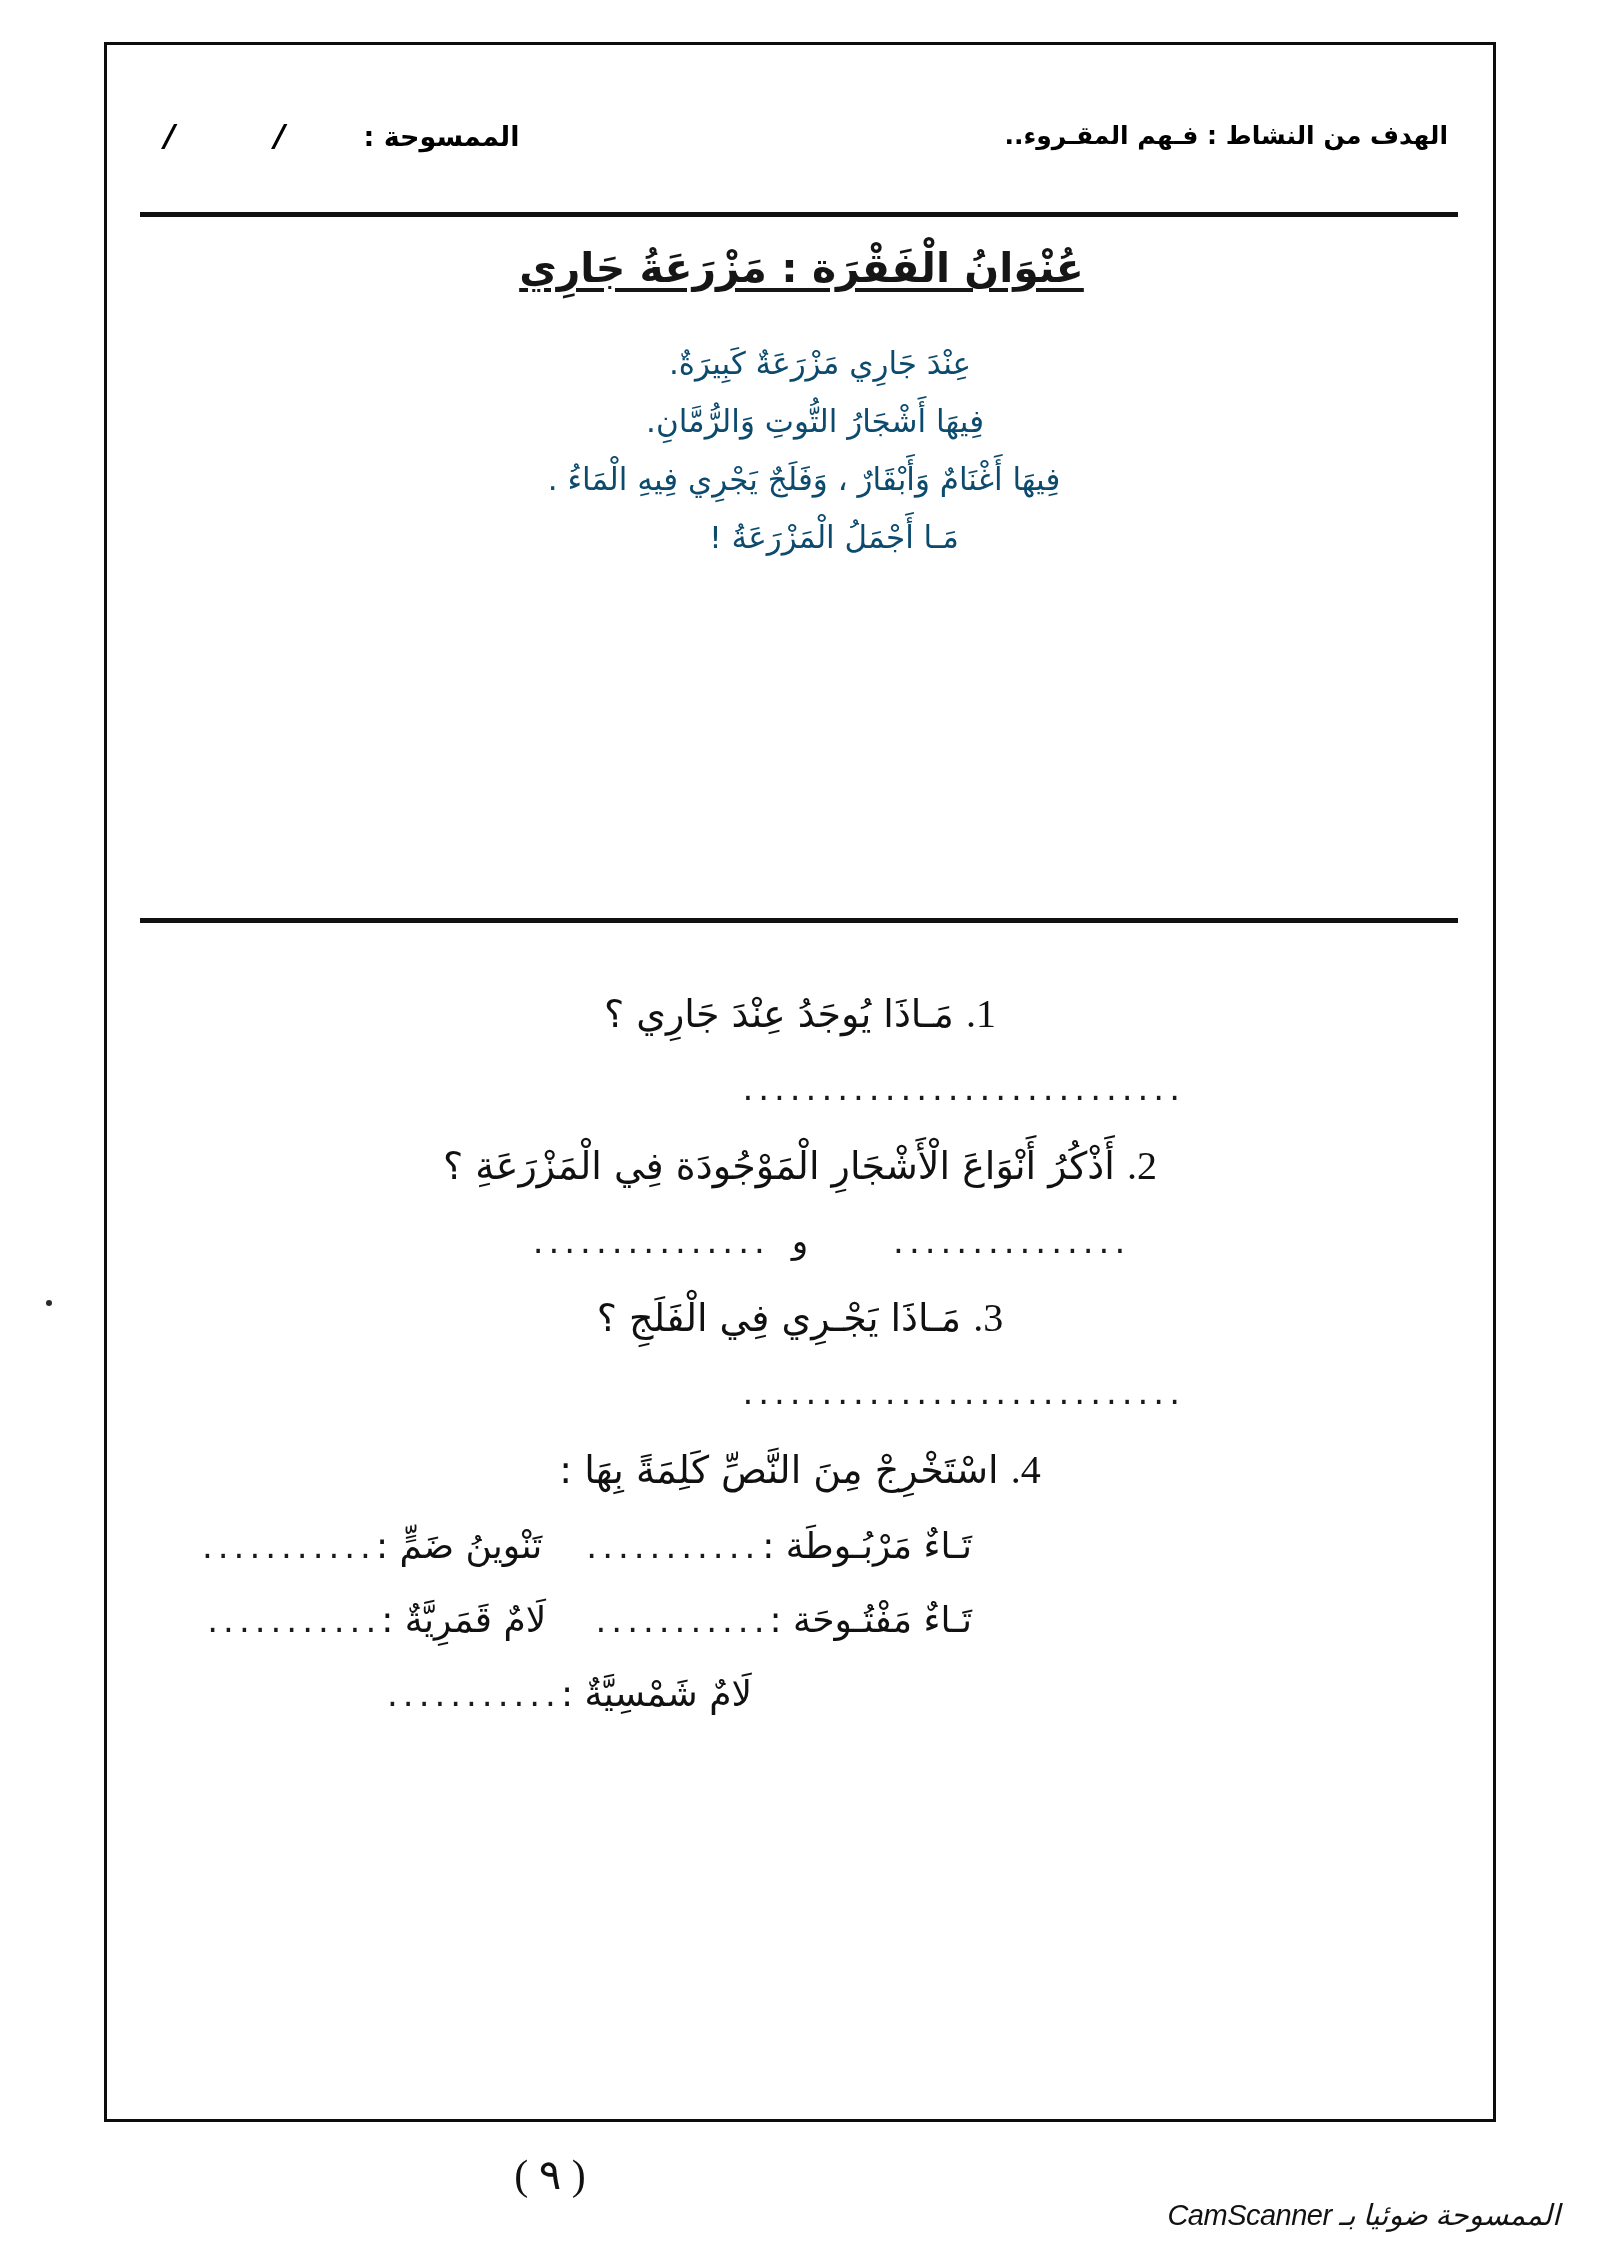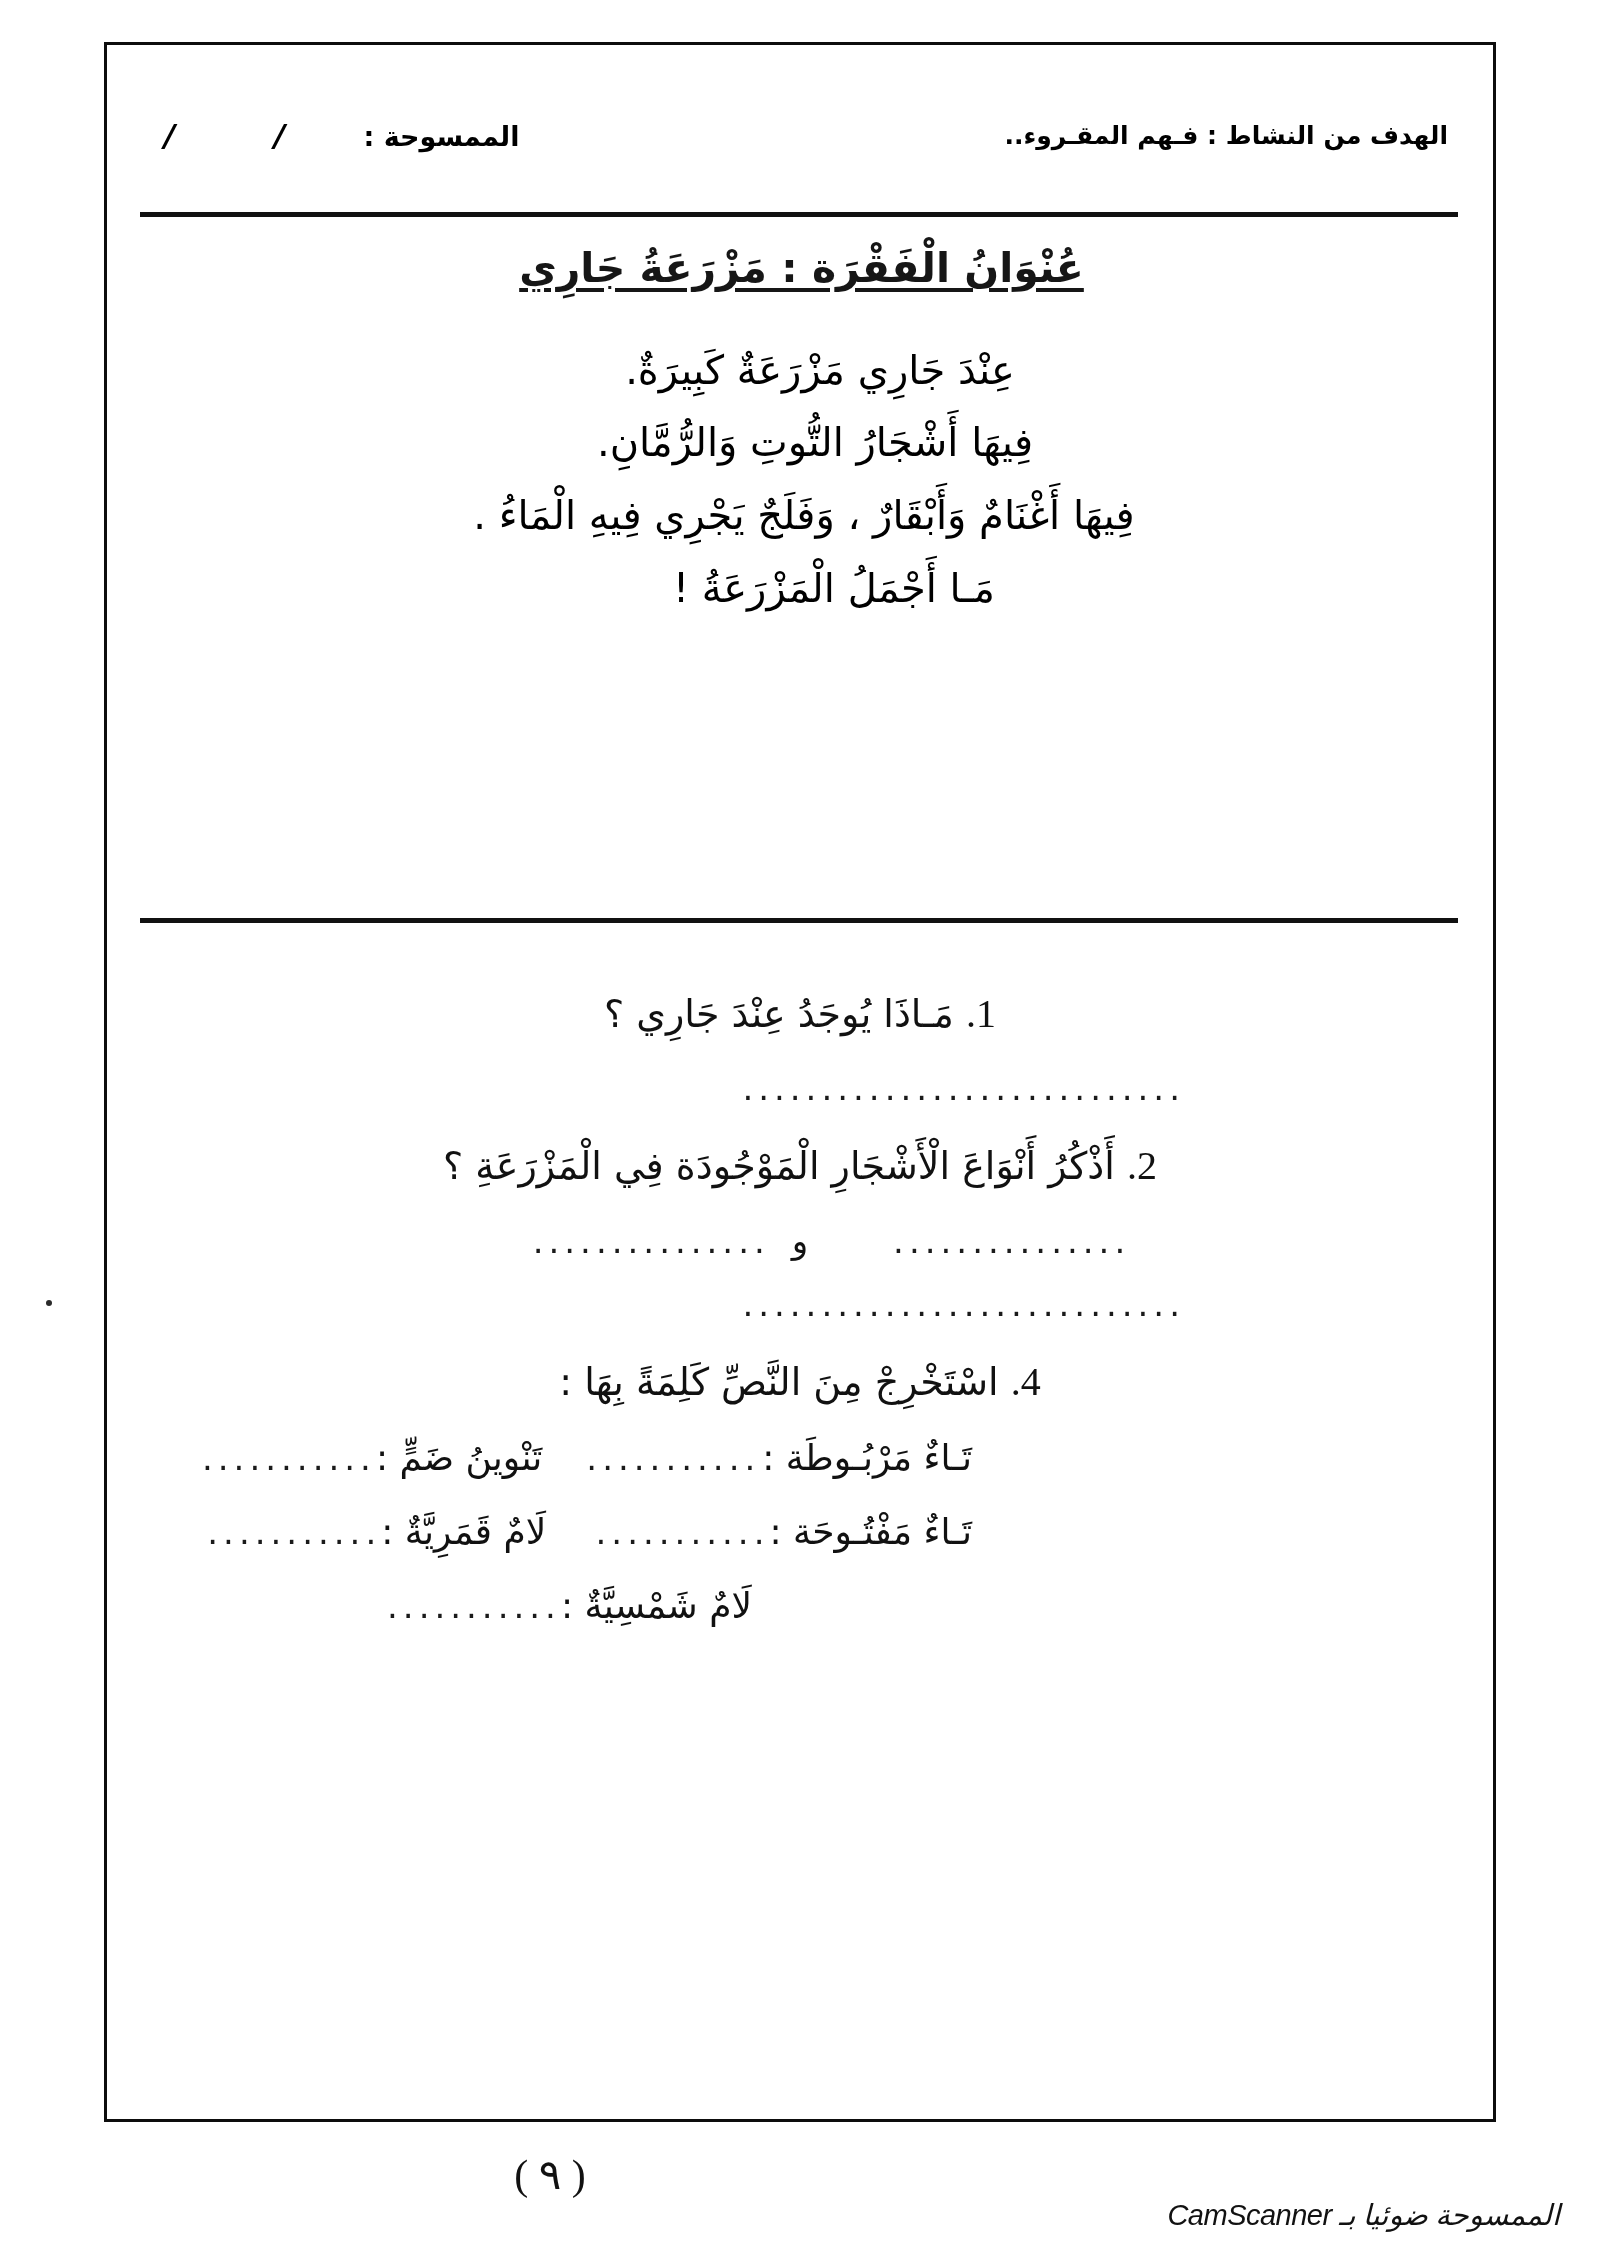--- a/index.html
+++ b/index.html
@@ -102,23 +102,23 @@
     line-height: 1.5;
     text-decoration: underline;
     text-underline-offset: 6px;
     text-decoration-thickness: 4px;
     margin: 0 8px 38px 0;
     white-space: nowrap;
     padding-left: 11px;
   }
 
   .passage-line {
-    font-size: 40px;
+    font-size: 31px;
     font-weight: 400;
-    color: #000000;
+    color: #0c4a6e;
     line-height: 1.62;
     margin: 0 0 8px 0;
     white-space: nowrap;
   }
   .passage-line.l1 { padding-left: 40px; }
   .passage-line.l2 { padding-left: 30px; }
   .passage-line.l3 { padding-left: 8px; }
   .passage-line.l4 { padding-left: 20px; margin-left: 48px; }
 
   
@@ -298,20 +298,24 @@
         <span>أَذْكُرُ أَنْوَاعَ الْأَشْجَارِ الْمَوْجُودَة فِي الْمَزْرَعَةِ ؟</span>
       </p>
       <div class="answer-pair">
         <span class="dots">...............</span>
         <span class="conj">و</span>
         <span class="dots">...............</span>
       </div>
     </div>
 
     <div class="q-block">
+      <p class="q-text">
+        <span class="q-num">3.</span>
+        <span>مَـاذَا يَجْـرِي فِي الْفَلَجِ ؟</span>
+      </p>
       <div class="answer-line wide">
         <span class="dots">............................</span>
       </div>
     </div>
 
     <div class="q-block">
       <p class="q-text">
         <span class="q-num">4.</span>
         <span>اسْتَخْرِجْ مِنَ النَّصِّ كَلِمَةً بِهَا :</span>
       </p>

